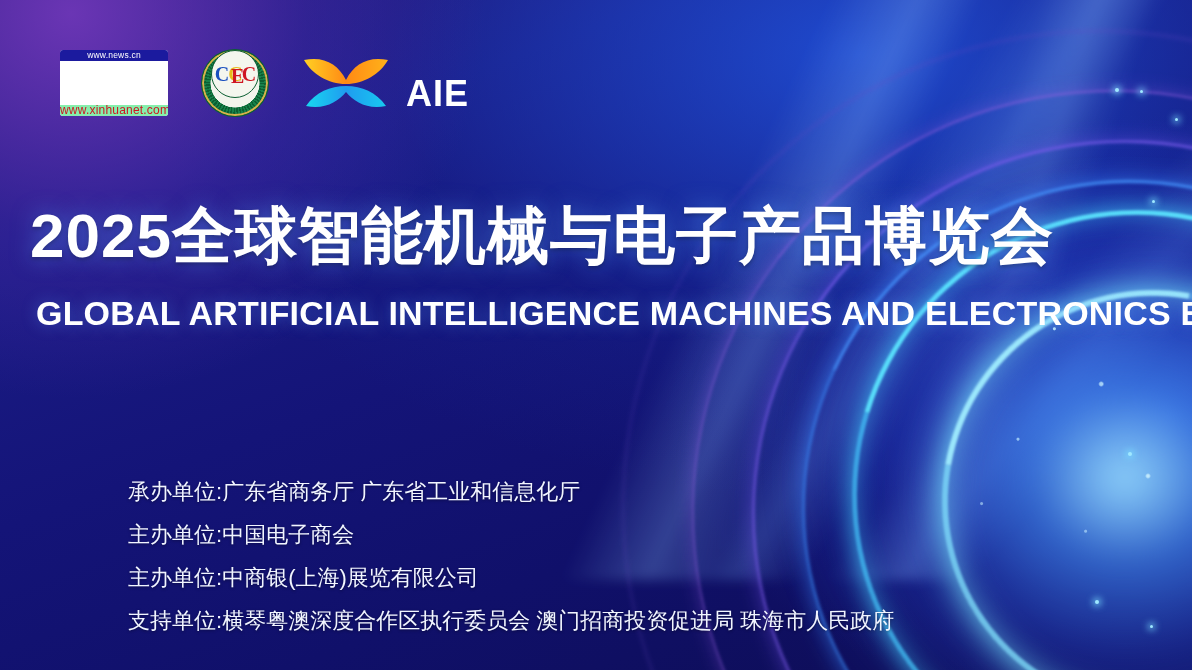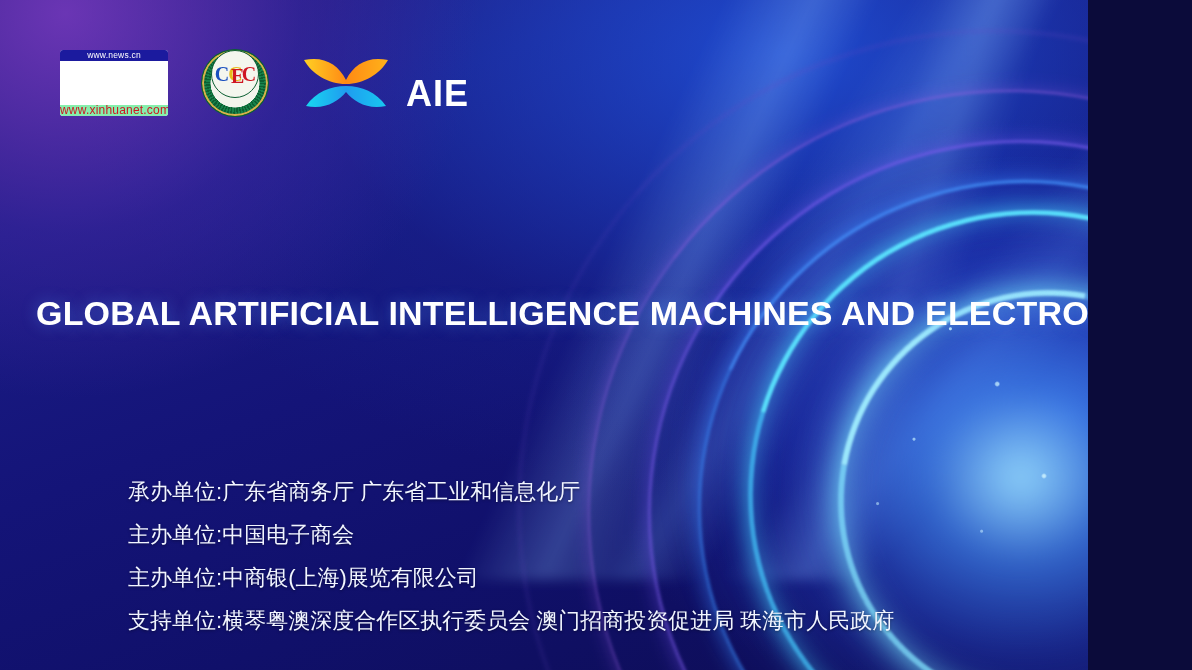--- a/index.html
+++ b/index.html
@@ -3,21 +3,21 @@
 <meta charset="utf-8">
 <title>Expo Banner</title>
 <style>
   html, body {
     margin: 0;
     padding: 0;
     background: #0b0b3a;
   }
   #banner {
     position: relative;
-    width: 1088px;
+    width: 1192px;
     height: 670px;
     overflow: hidden;
     font-family: "Liberation Sans", "DejaVu Sans", sans-serif;
     background:
       radial-gradient(ellipse 700px 420px at 98% 62%, rgba(60,120,255,0.55) 0%, rgba(30,60,200,0.22) 45%, rgba(0,0,0,0) 72%),
       radial-gradient(ellipse 560px 520px at 6% 2%, rgba(118,58,190,0.85) 0%, rgba(70,40,165,0.45) 42%, rgba(0,0,0,0) 74%),
       radial-gradient(ellipse 900px 560px at 72% 8%, rgba(32,86,225,0.80) 0%, rgba(22,40,150,0.30) 52%, rgba(0,0,0,0) 80%),
       linear-gradient(160deg, #2a1a7a 0%, #1b1c86 22%, #141478 48%, #10106a 70%, #0d0d52 100%);
   }
 
@@ -229,20 +229,21 @@
             </linearGradient>
           </defs>
           <path d="M2 6 C22 2, 36 10, 44 26 C52 10, 66 2, 86 6 C78 20, 62 30, 44 30 C26 30, 10 20, 2 6 Z" fill="url(#gTop)"></path>
           <path d="M4 52 C14 38, 28 32, 44 32 C60 32, 74 38, 84 52 C66 56, 52 48, 44 38 C36 48, 22 56, 4 52 Z" fill="url(#gBot)"></path>
         </svg>
       </div>
       <span class="aie-text">AIE</span>
     </div>
   </div>
 
+  <div class="title-cn">2025全球智能机械与电子产品博览会</div>
   <div class="title-en">GLOBAL ARTIFICIAL INTELLIGENCE MACHINES AND ELECTRONICS EXPO</div>
 
 
   <div class="org-block">
     <div class="org-line">
       <span>承办单位:</span><span>广东省商务厅   广东省工业和信息化厅</span>
     </div>
     <div class="org-line">
       <span>主办单位:</span><span>中国电子商会</span>
     </div>

